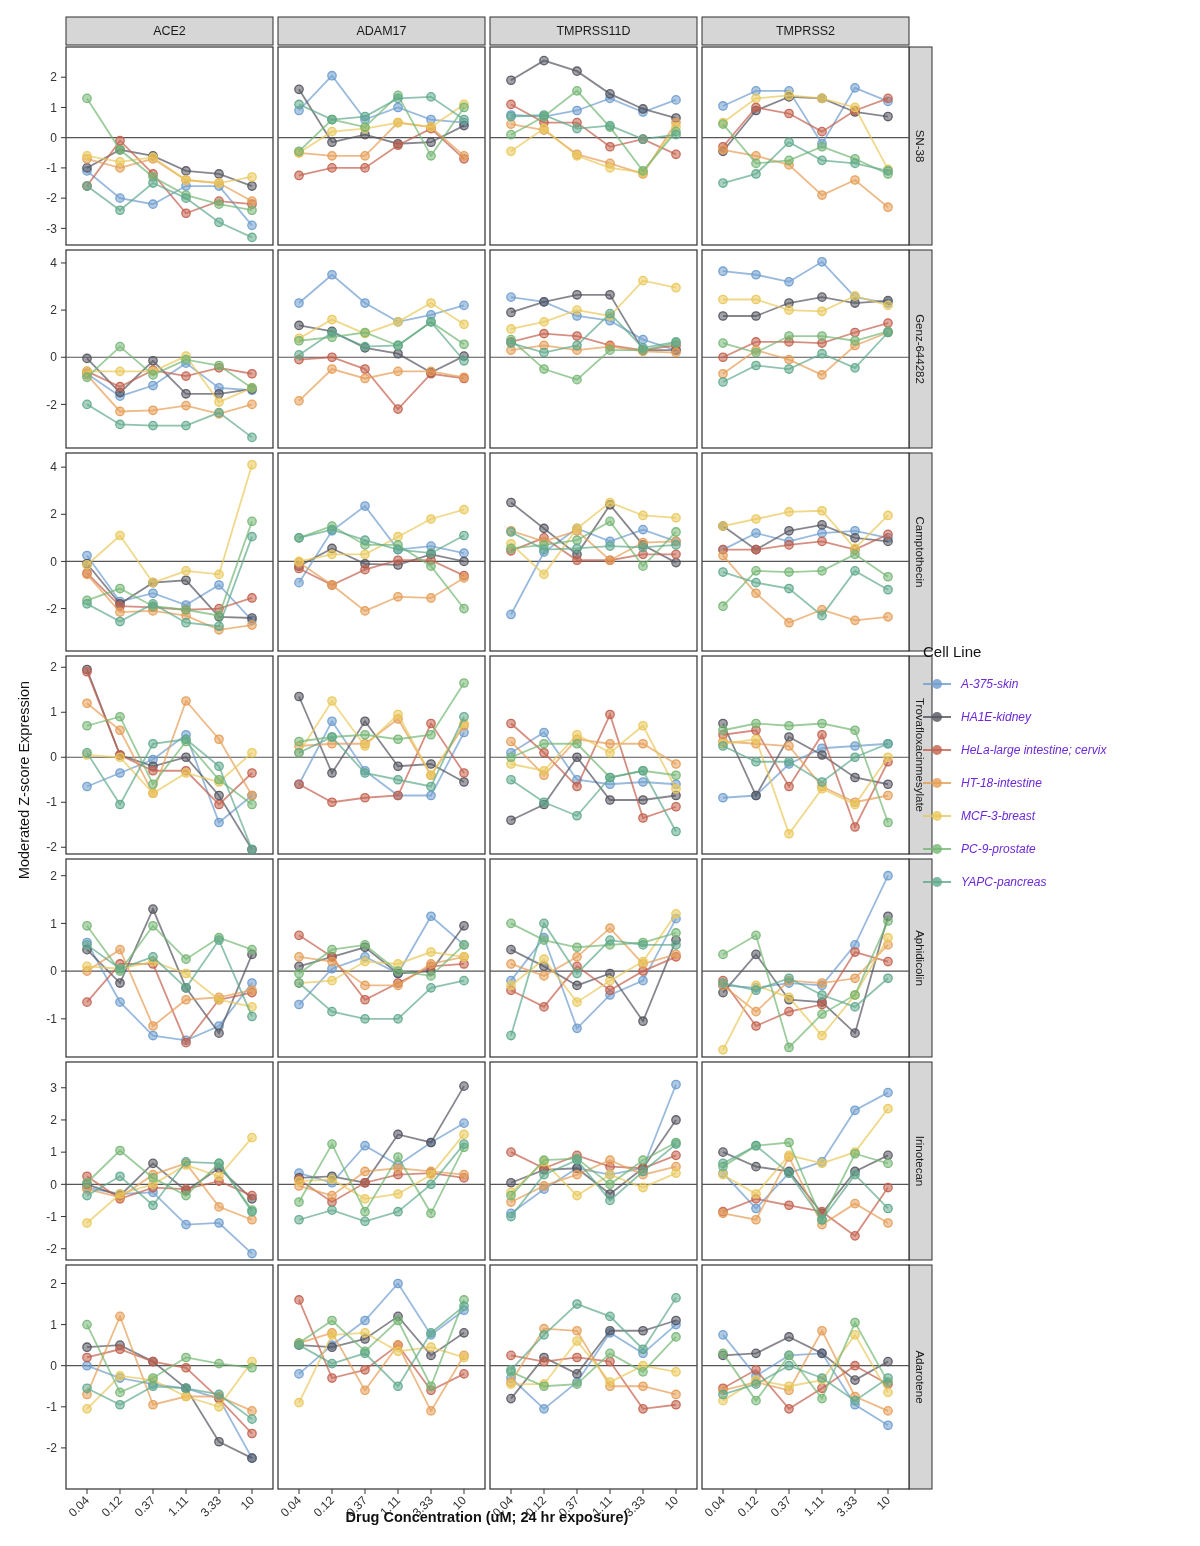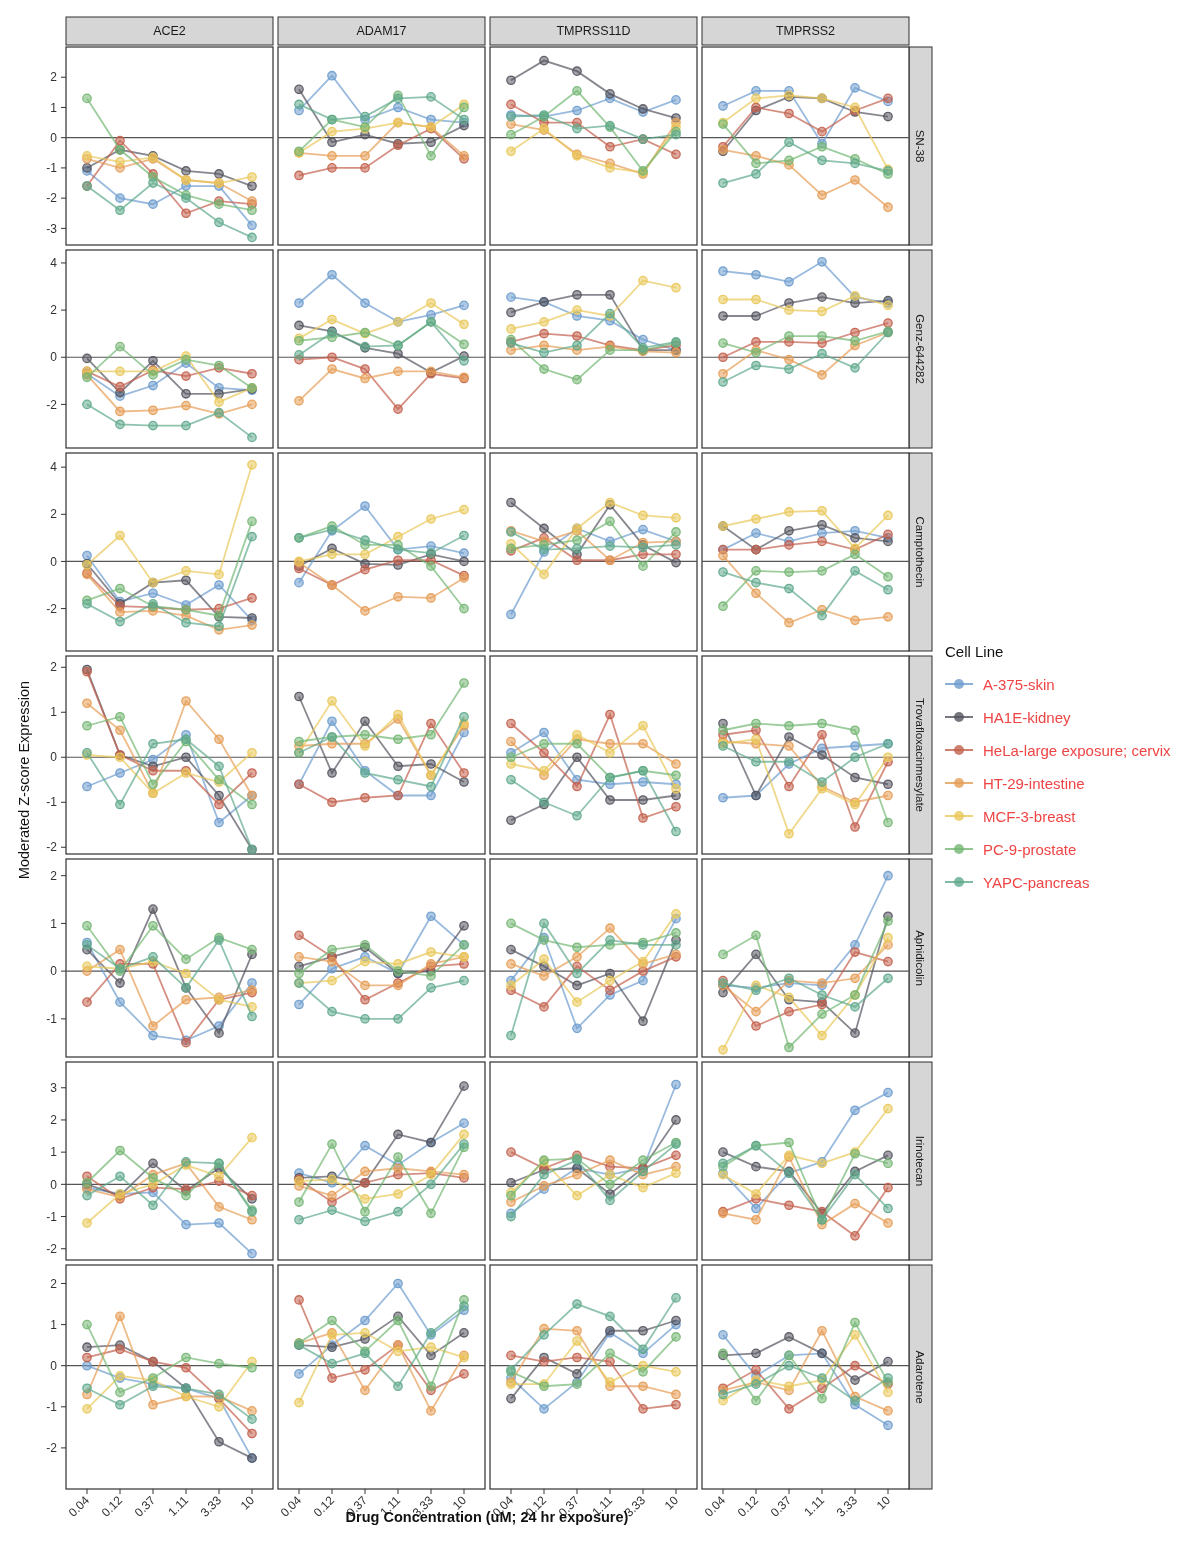--- a/index.html
+++ b/index.html
@@ -6,27 +6,27 @@
   #figure{position:relative;width:1200px;height:1546px;background:#ffffff;
           font-family:"Liberation Sans",sans-serif;overflow:hidden;}
   #plot-svg{position:absolute;left:0;top:0;}
   svg text{font-family:"Liberation Sans",sans-serif;}
   .strip-text{font-size:12.5px;fill:#1a1a1a;}
   .row-strip-text{font-size:11.5px;fill:#1a1a1a;}
   .tick-text{font-size:12px;fill:#333;}
   .axis-title{position:absolute;font-size:14.5px;color:#111;white-space:nowrap;}
   .axis-title.y{left:24px;top:780px;transform:translate(-50%,-50%) rotate(-90deg);}
   .axis-title.x{left:487px;top:1517px;transform:translate(-50%,-50%);font-weight:bold;}
-  #legend{position:absolute;left:945px;top:643px;width:245px;}
+  #legend{position:absolute;left:923px;top:643px;width:245px;}
   #legend-title{font-size:15px;color:#111;margin-bottom:14px;}
   .legend-item{display:flex;align-items:center;height:20px;margin-bottom:13px;}
   .legend-item .sw{position:relative;width:28px;height:14px;flex:0 0 28px;margin-right:10px;}
   .legend-item .ln{position:absolute;left:0;top:6px;width:28px;height:2px;opacity:.8;}
   .legend-item .dot{position:absolute;left:9px;top:2px;width:10px;height:10px;border-radius:50%;opacity:.8;}
-  .legend-item .lab{font-size:15px;color:#ef4444;white-space:nowrap;}
+  .legend-item .lab{font-size:12px;color:#6d28d9;white-space:nowrap;font-style:italic;}
 </style>
 </head>
 <body>
 
 <div id="figure">
   <svg id="plot-svg" width="1200" height="1546">
       <g>
         <rect x="66" y="17" width="207" height="28" fill="#D6D6D6" stroke="#2F2F2F" stroke-width="1"></rect>
         <text x="169.5" y="35" text-anchor="middle" class="strip-text">ACE2</text>
       </g>
@@ -2080,28 +2080,28 @@
             <span class="ln" style="background: rgb(84, 84, 95);"></span>
             <span class="dot" style="background: rgb(84, 84, 95);"></span>
           </span>
           <span class="lab">HA1E-kidney</span>
         </div>
         <div class="legend-item">
           <span class="sw">
             <span class="ln" style="background: rgb(195, 96, 77);"></span>
             <span class="dot" style="background: rgb(195, 96, 77);"></span>
           </span>
-          <span class="lab">HeLa-large exposure; cervix</span>
+          <span class="lab">HeLa-large intestine; cervix</span>
         </div>
         <div class="legend-item">
           <span class="sw">
             <span class="ln" style="background: rgb(229, 157, 85);"></span>
             <span class="dot" style="background: rgb(229, 157, 85);"></span>
           </span>
-          <span class="lab">HT-29-intestine</span>
+          <span class="lab">HT-18-intestine</span>
         </div>
         <div class="legend-item">
           <span class="sw">
             <span class="ln" style="background: rgb(233, 200, 90);"></span>
             <span class="dot" style="background: rgb(233, 200, 90);"></span>
           </span>
           <span class="lab">MCF-3-breast</span>
         </div>
         <div class="legend-item">
           <span class="sw">

